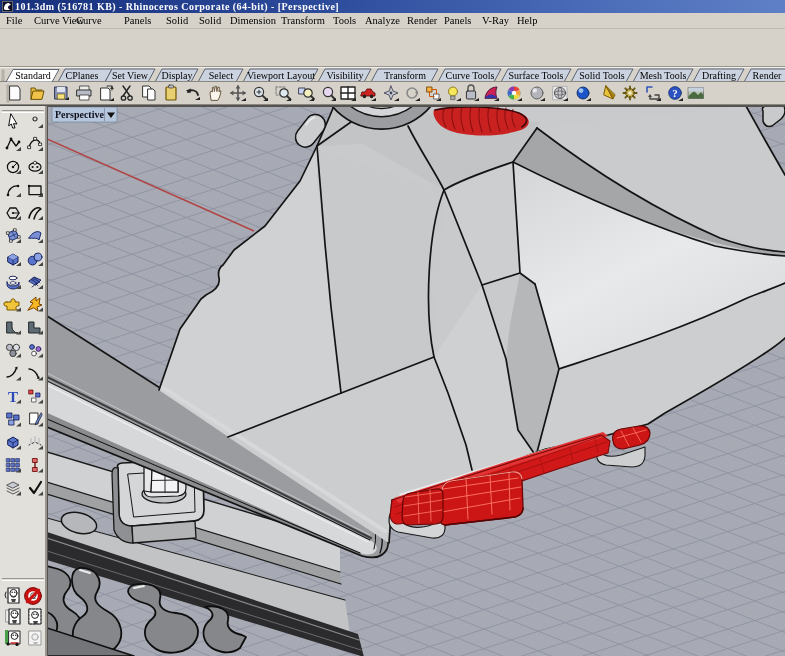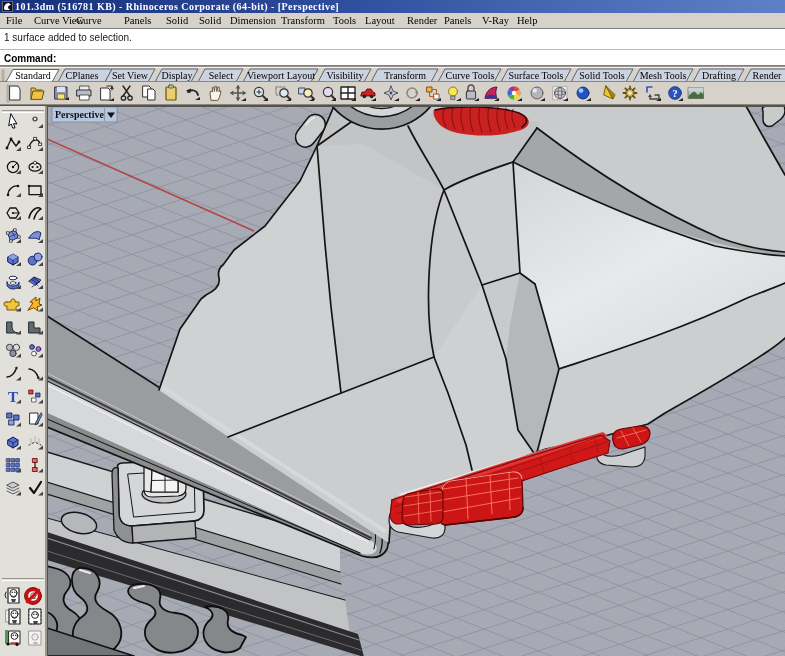--- a/index.html
+++ b/index.html
@@ -33,31 +33,26 @@
 <span style="left:6px">File</span>
       <span style="left:34px">Curve</span>
       <span style="left:62px">View</span>
       <span style="left:76px">Curve</span>
       <span style="left:124px">Panels</span>
       <span style="left:166px">Solid</span>
       <span style="left:199px">Solid</span>
       <span style="left:230px">Dimension</span>
       <span style="left:281px">Transform</span>
       <span style="left:333px">Tools</span>
-      <span style="left:365px">Layout</span>
+      <span style="left:365px">Analyze</span>
       <span style="left:407px">Render</span>
       <span style="left:444px">Panels</span>
       <span style="left:482px">V-Ray</span>
       <span style="left:517px">Help</span>
 </div>
-<div id="cmd">
-      <div class="h">1 surface added to selection.</div>
-      <div class="div"></div>
-      <div class="c">Command:</div>
-    </div>
 <svg id="tabsrow" width="785" height="16" viewBox="0 66 785 16">
 <rect x="0" y="66" width="785" height="16" fill="#d6d2ca"></rect>
 <line x1="0" y1="66.5" x2="785" y2="66.5" stroke="#9a968e" stroke-width="1"></line>
 <line x1="0" y1="67.5" x2="785" y2="67.5" stroke="#f2f0ec" stroke-width="1"></line>
 <rect x="2" y="70" width="2" height="11" fill="#c2beb6" stroke="#908c84" stroke-width="0.5"></rect>
 <g stroke="#5c6472" stroke-width="1" font-family="Liberation Serif,serif" font-size="10.5px">
 <g fill="#ccd3e0">
           <path d="M58,82 L65,69 L112,69 L105,82 Z"></path>
           <path d="M105,82 L112,69 L155,69 L148,82 Z"></path>
           <path d="M155,82 L162,69 L198,69 L191,82 Z"></path>

